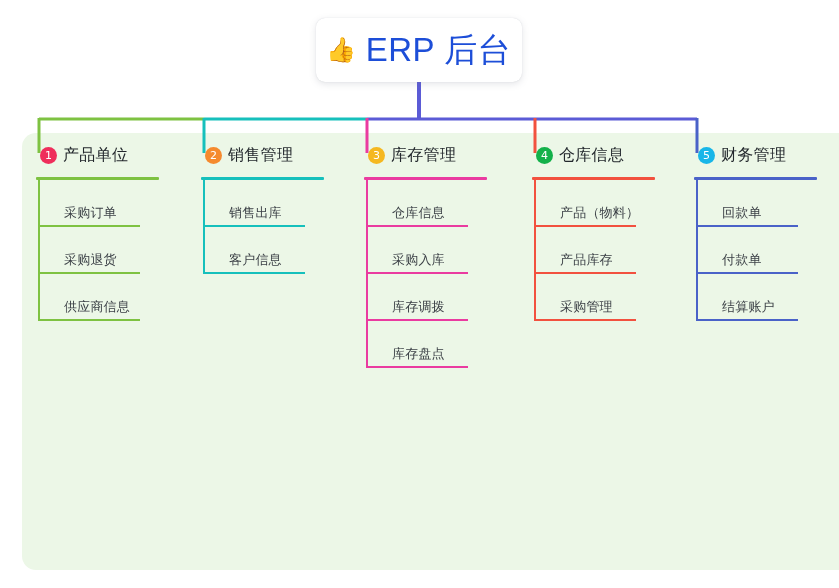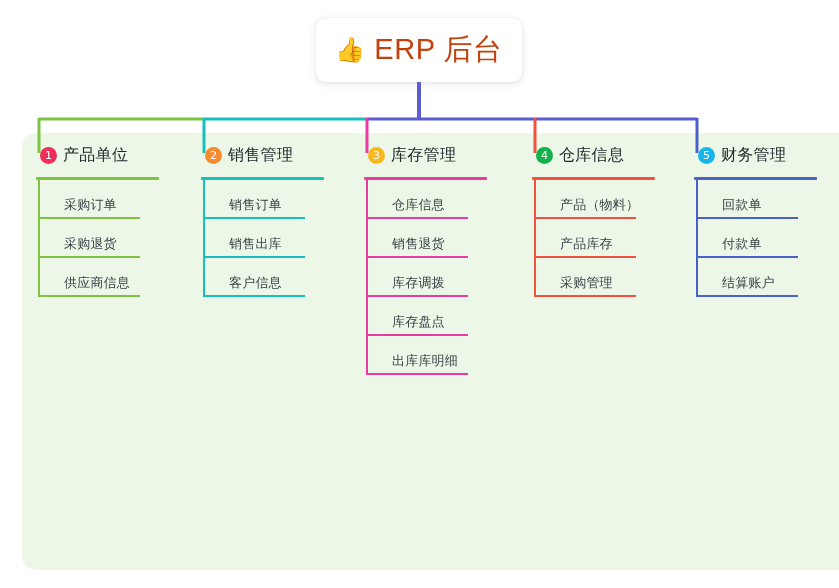--- a/index.html
+++ b/index.html
@@ -34,22 +34,22 @@
     justify-content: center;
     gap: 9px;
     z-index: 6;
   }
   .root-emoji {
     font-size: 24px;
     line-height: 1;
     font-family: "DejaVu Sans", sans-serif;
   }
   .root-title {
-    font-size: 29px;
-    color: #c2410c;
+    font-size: 33px;
+    color: #1d4ed8;
     letter-spacing: 0.5px;
     white-space: nowrap;
   }
 
   
   #wires {
     position: absolute;
     left: 0; top: 0;
     width: 839px;
     height: 588px;
@@ -129,21 +129,21 @@
   .spine {
     position: absolute;
     left: 0;
     top: 0;
     width: 2px;
     bottom: 0;
   }
 
   .leaf {
     position: relative;
-    height: 39px;
+    height: 47px;
     display: flex;
     align-items: flex-end;
     padding-left: 26px;
   }
 
   .leaf-text {
     font-size: 13px;
     color: #3a3f45;
     padding-bottom: 5px;
     white-space: nowrap;
@@ -209,24 +209,20 @@
       </div>
       <div class="col" style="left: 165px;">
         <div class="col-head">
           <span class="badge" style="background: rgb(245, 138, 46);">2</span>
           <span class="col-title">销售管理</span>
         </div>
         <div class="col-rule" style="background: rgb(22, 192, 188);"></div>
         <div class="col-body">
           <div class="spine" style="background: rgb(22, 192, 188);"></div>
           <div class="leaf">
-            <span class="leaf-text">销售订单</span>
-            <div class="leaf-rule" style="background: rgb(22, 192, 188);"></div>
-          </div>
-          <div class="leaf">
             <span class="leaf-text">销售出库</span>
             <div class="leaf-rule" style="background: rgb(22, 192, 188);"></div>
           </div>
           <div class="leaf">
             <span class="leaf-text">客户信息</span>
             <div class="leaf-rule" style="background: rgb(22, 192, 188);"></div>
           </div>
         </div>
       </div>
       <div class="col" style="left: 328px;">
@@ -235,35 +231,31 @@
           <span class="col-title">库存管理</span>
         </div>
         <div class="col-rule" style="background: rgb(234, 59, 160);"></div>
         <div class="col-body">
           <div class="spine" style="background: rgb(234, 59, 160);"></div>
           <div class="leaf">
             <span class="leaf-text">仓库信息</span>
             <div class="leaf-rule" style="background: rgb(234, 59, 160);"></div>
           </div>
           <div class="leaf">
-            <span class="leaf-text">销售退货</span>
+            <span class="leaf-text">采购入库</span>
             <div class="leaf-rule" style="background: rgb(234, 59, 160);"></div>
           </div>
           <div class="leaf">
             <span class="leaf-text">库存调拨</span>
             <div class="leaf-rule" style="background: rgb(234, 59, 160);"></div>
           </div>
           <div class="leaf">
             <span class="leaf-text">库存盘点</span>
             <div class="leaf-rule" style="background: rgb(234, 59, 160);"></div>
           </div>
-          <div class="leaf">
-            <span class="leaf-text">出库库明细</span>
-            <div class="leaf-rule" style="background: rgb(234, 59, 160);"></div>
-          </div>
         </div>
       </div>
       <div class="col" style="left: 496px;">
         <div class="col-head">
           <span class="badge" style="background: rgb(19, 177, 74);">4</span>
           <span class="col-title">仓库信息</span>
         </div>
         <div class="col-rule" style="background: rgb(242, 81, 63);"></div>
         <div class="col-body">
           <div class="spine" style="background: rgb(242, 81, 63);"></div>

